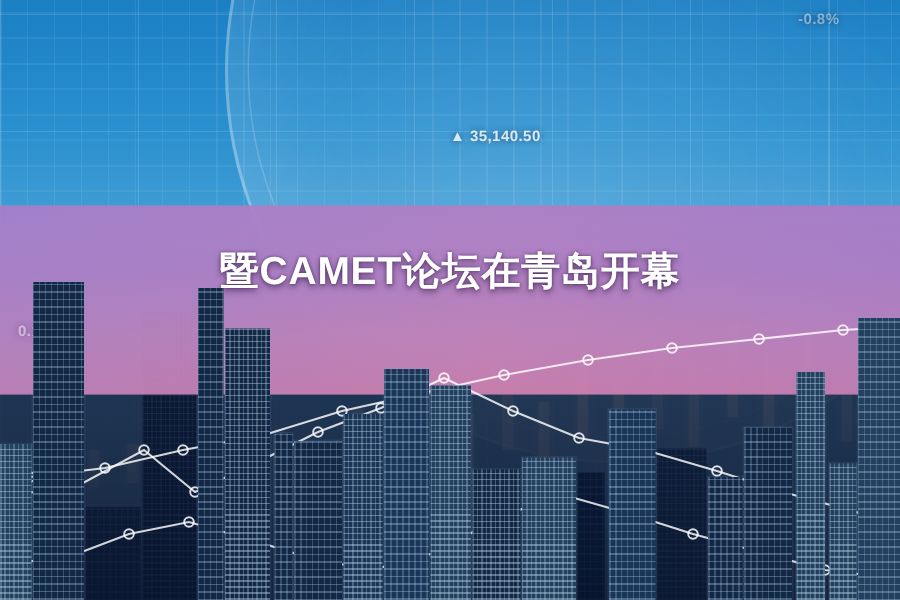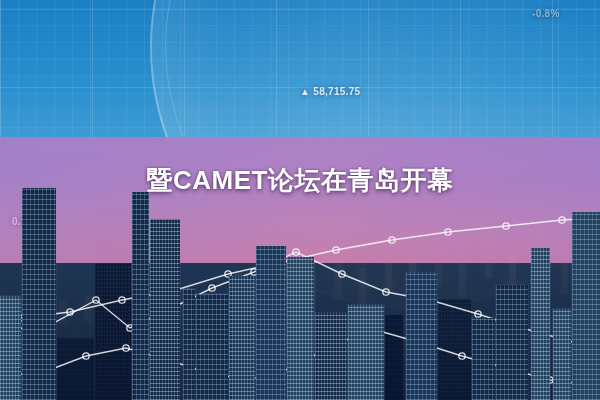--- a/index.html
+++ b/index.html
@@ -312,21 +312,21 @@
       <circle cx="292" cy="368" r="3.2" fill="none" stroke="#ffffff" stroke-width="1.3" stroke-opacity=".85"></circle>
       <circle cx="334" cy="344" r="3.2" fill="none" stroke="#ffffff" stroke-width="1.3" stroke-opacity=".85"></circle>
       <circle cx="376" cy="330" r="3.2" fill="none" stroke="#ffffff" stroke-width="1.3" stroke-opacity=".85"></circle>
       <circle cx="418" cy="342" r="3.2" fill="none" stroke="#ffffff" stroke-width="1.3" stroke-opacity=".85"></circle>
       <circle cx="462" cy="356" r="3.2" fill="none" stroke="#ffffff" stroke-width="1.3" stroke-opacity=".85"></circle>
       <circle cx="506" cy="368" r="3.2" fill="none" stroke="#ffffff" stroke-width="1.3" stroke-opacity=".85"></circle>
       <circle cx="550" cy="380" r="3.2" fill="none" stroke="#ffffff" stroke-width="1.3" stroke-opacity=".85"></circle>
       <circle cx="600" cy="386" r="3.2" fill="none" stroke="#ffffff" stroke-width="1.3" stroke-opacity=".85"></circle>
     </svg>
 
-  <div class="ticker" style="left:300px;top:86px;">▲ 58,715.75</div>
+  <div class="ticker" style="left:300px;top:86px;">▲ 35,140.50</div>
   <div class="ticker purp" style="left:12px;top:216px;">0.15%</div>
   <div class="ticker dim" style="left:532px;top:8px;">-0.8%</div>
 
   <div id="title">
     <span class="ln">暨CAMET论坛在青岛开幕</span>
   </div>
 
 </div>
 
 </body></html>

